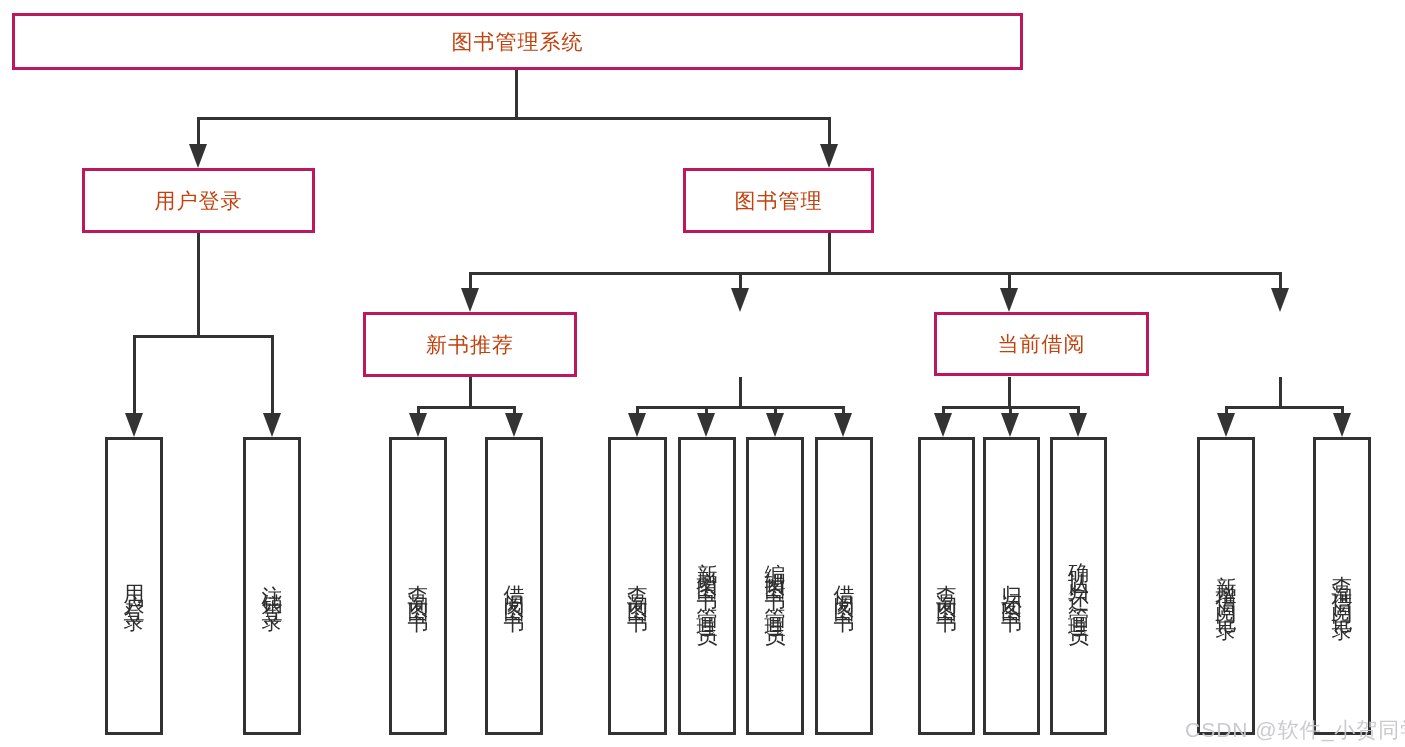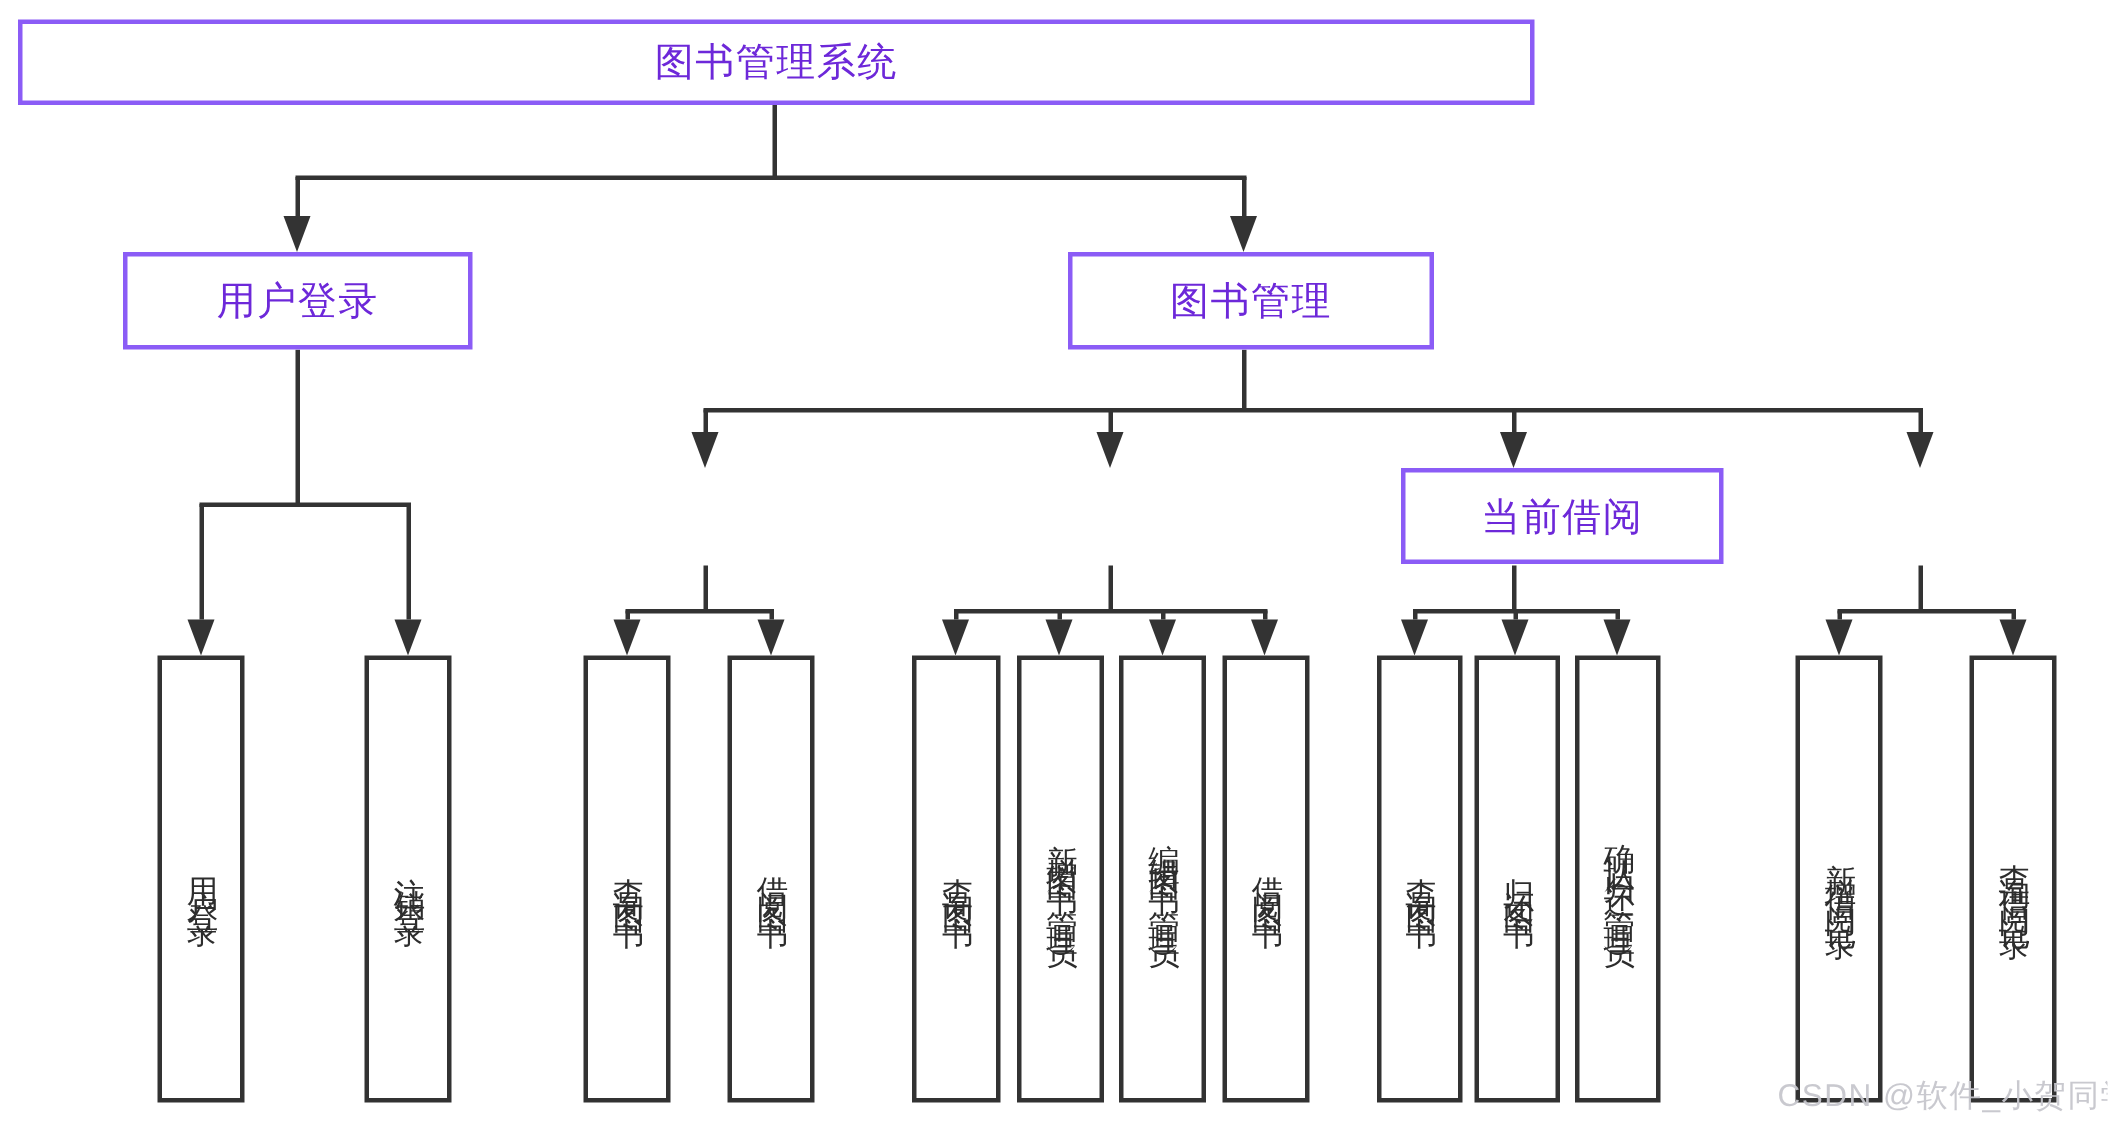--- a/index.html
+++ b/index.html
@@ -2,23 +2,23 @@
 <html><head>
 <meta charset="utf-8">
 <style>
   html,body{margin:0;padding:0;}
   body{
     width:1405px;height:747px;position:relative;background:#ffffff;
     font-family:"Liberation Sans", sans-serif;overflow:hidden;
   }
   .canvas{position:absolute;left:0;top:0;width:1405px;height:747px;}
   .node{
-    position:absolute;box-sizing:border-box;border:3px solid #8b5cf6;background:#ffffff;
+    position:absolute;box-sizing:border-box;border:3px solid #be185d;background:#ffffff;
     display:flex;align-items:center;justify-content:center;
-    font-size:26px;letter-spacing:1px;color:#6d28d9;z-index:2;
+    font-size:21px;letter-spacing:1px;color:#c2410c;z-index:2;
   }
   .vnode{
     position:absolute;box-sizing:border-box;border:3px solid #323232;background:#ffffff;
     display:flex;align-items:center;justify-content:center;
     writing-mode:vertical-rl;text-orientation:mixed;
     font-size:21px;letter-spacing:9px;color:#2d2d2d;z-index:2;
   }
   .vl{position:absolute;width:3px;background:#333333;z-index:1;}
   .hl{position:absolute;height:3px;background:#333333;z-index:1;}
   .arrow{position:absolute;width:3px;background:#333333;z-index:1;}
@@ -68,22 +68,23 @@
   <div class="arrow" style="left:842px;top:407px;height:6px"></div>
   <div class="arrow" style="left:942px;top:407px;height:6px"></div>
   <div class="arrow" style="left:1009px;top:407px;height:6px"></div>
   <div class="arrow" style="left:1077px;top:407px;height:6px"></div>
   <div class="arrow" style="left:1225px;top:407px;height:6px"></div>
   <div class="arrow" style="left:1341px;top:407px;height:6px"></div>
 
   <div class="node" style="left:12px;top:13px;width:1011px;height:57px">图书管理系统</div>
 
   <div class="node" style="left:82px;top:168px;width:233px;height:65px">用户登录</div>
-  <div class="node" style="left:712px;top:168px;width:244px;height:65px">图书管理</div>
+  <div class="node" style="left:683px;top:168px;width:191px;height:65px">图书管理</div>
 
+  <div class="node" style="left:363px;top:312px;width:214px;height:65px">新书推荐</div>
   <div class="node" style="left:934px;top:312px;width:215px;height:64px">当前借阅</div>
 
   <div class="vnode" style="left:105px;top:437px;width:58px;height:298px">用户登录</div>
   <div class="vnode" style="left:243px;top:437px;width:58px;height:298px">注销登录</div>
 
   <div class="vnode" style="left:389px;top:437px;width:58px;height:298px">查询图书</div>
   <div class="vnode" style="left:485px;top:437px;width:58px;height:298px">借阅图书</div>
 
   <div class="vnode" style="left:608px;top:437px;width:59px;height:298px">查询图书</div>
   <div class="vnode" style="left:678px;top:437px;width:58px;height:298px">新增图书（管理员）</div>

